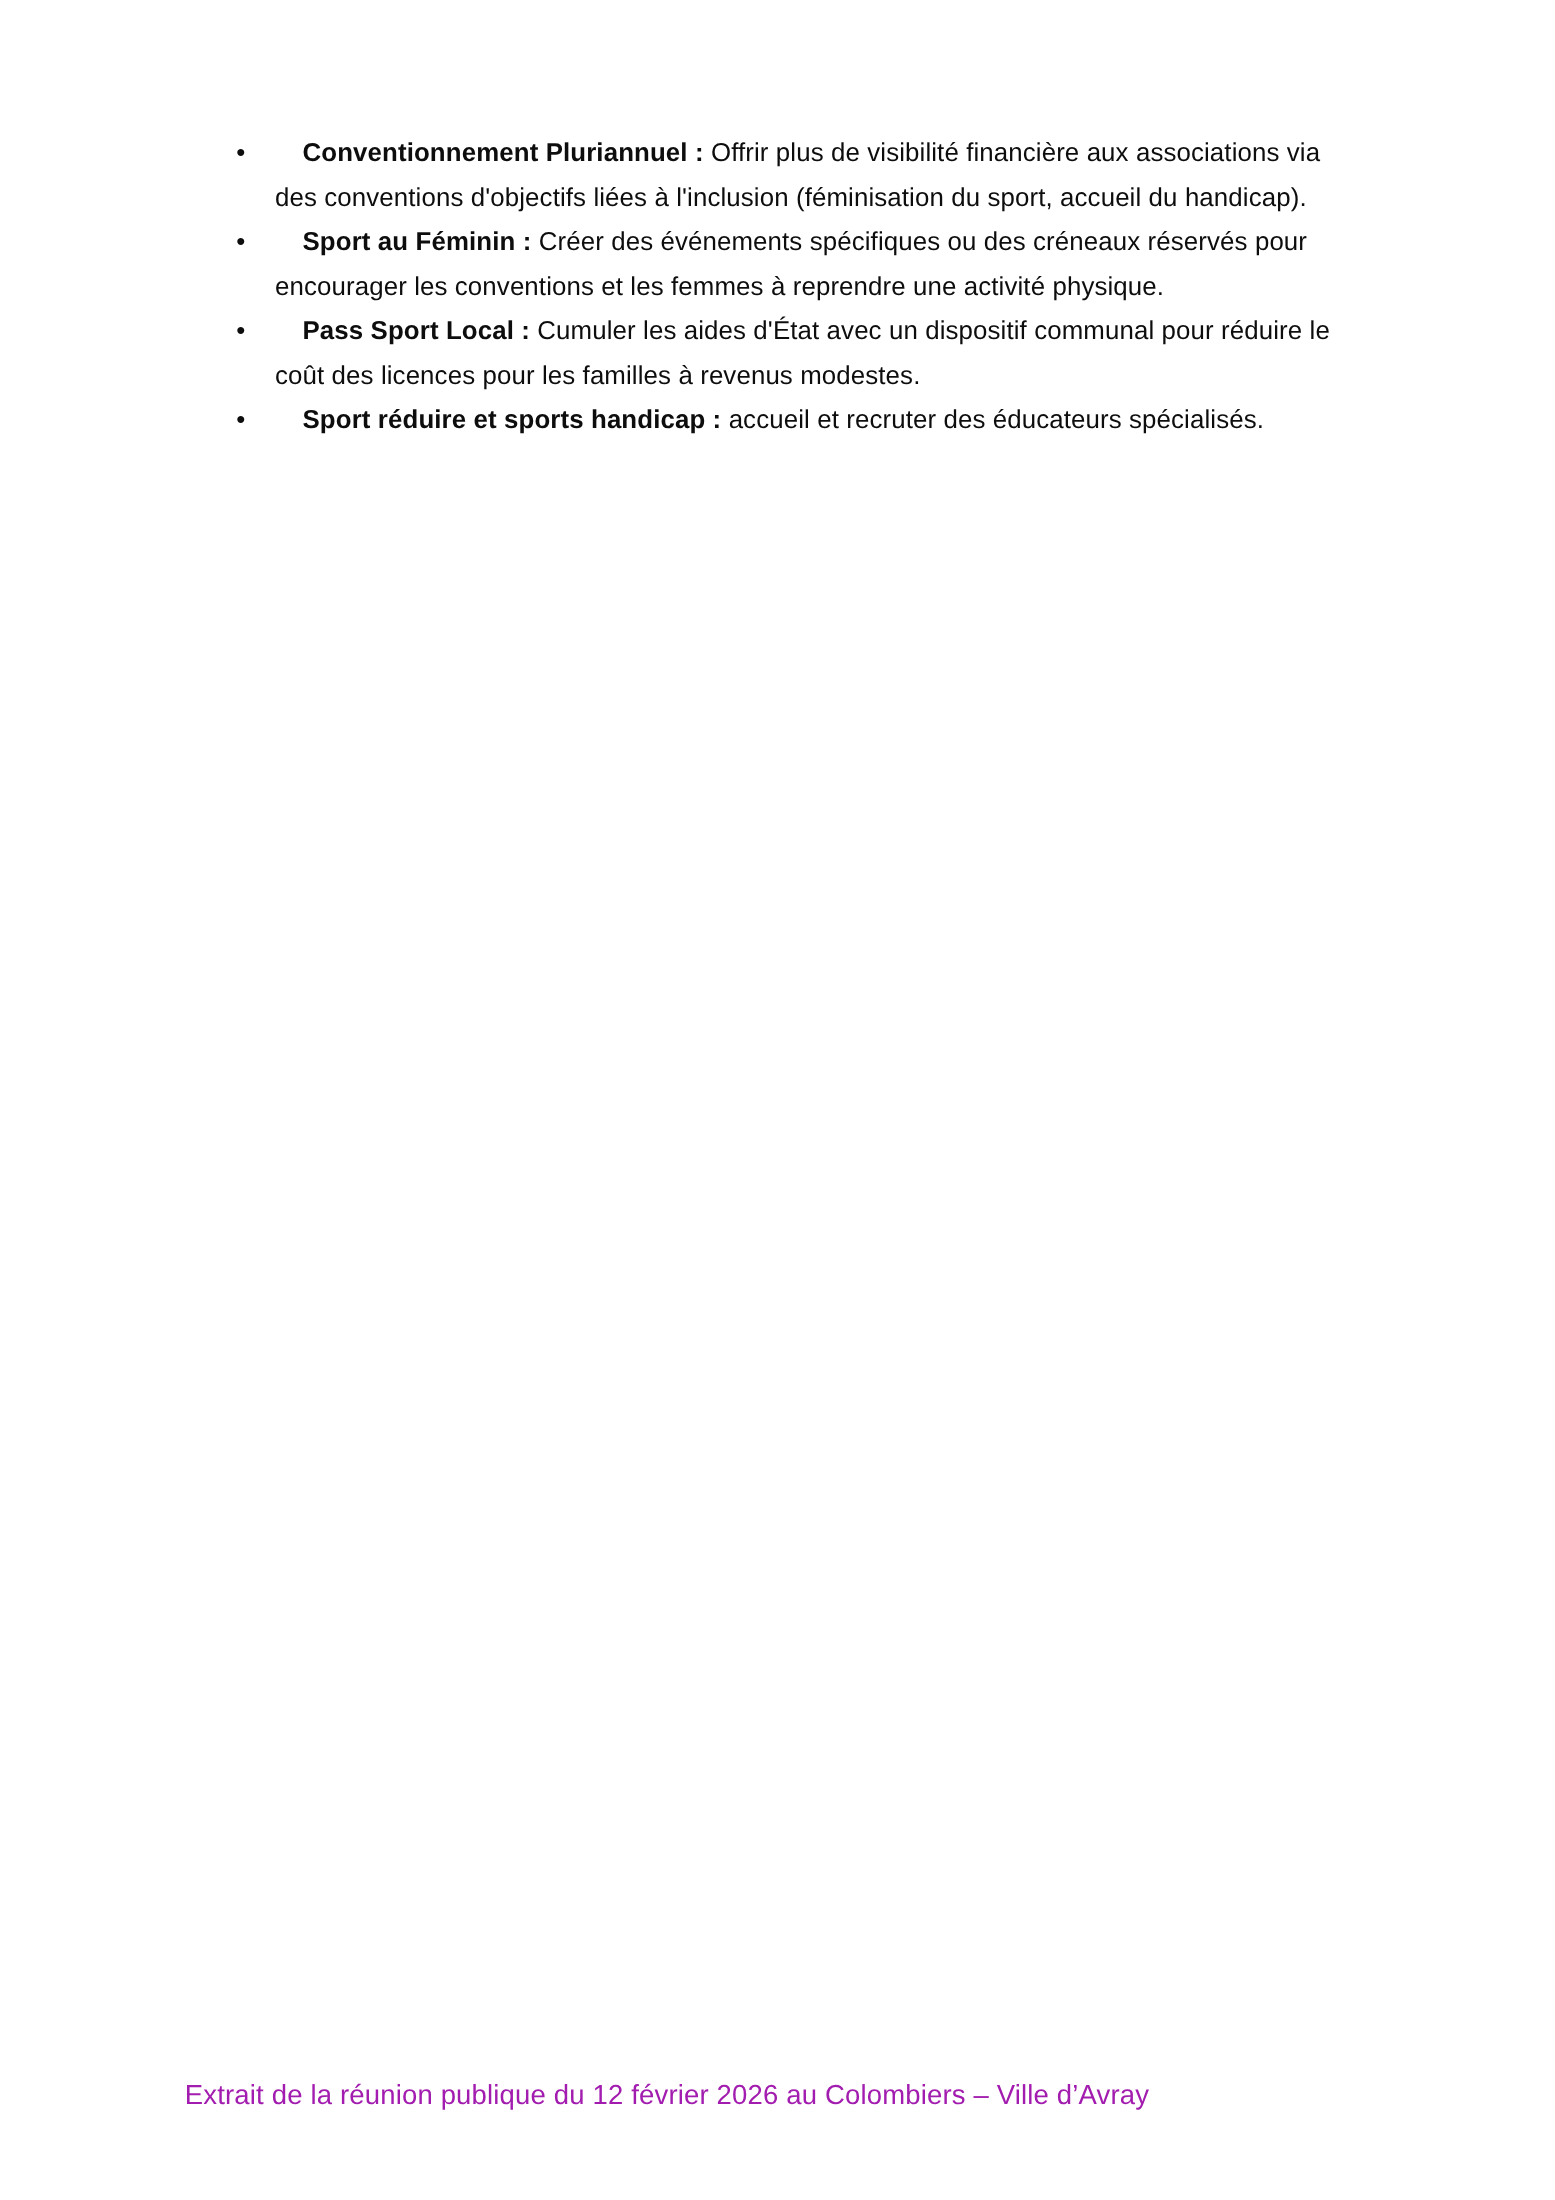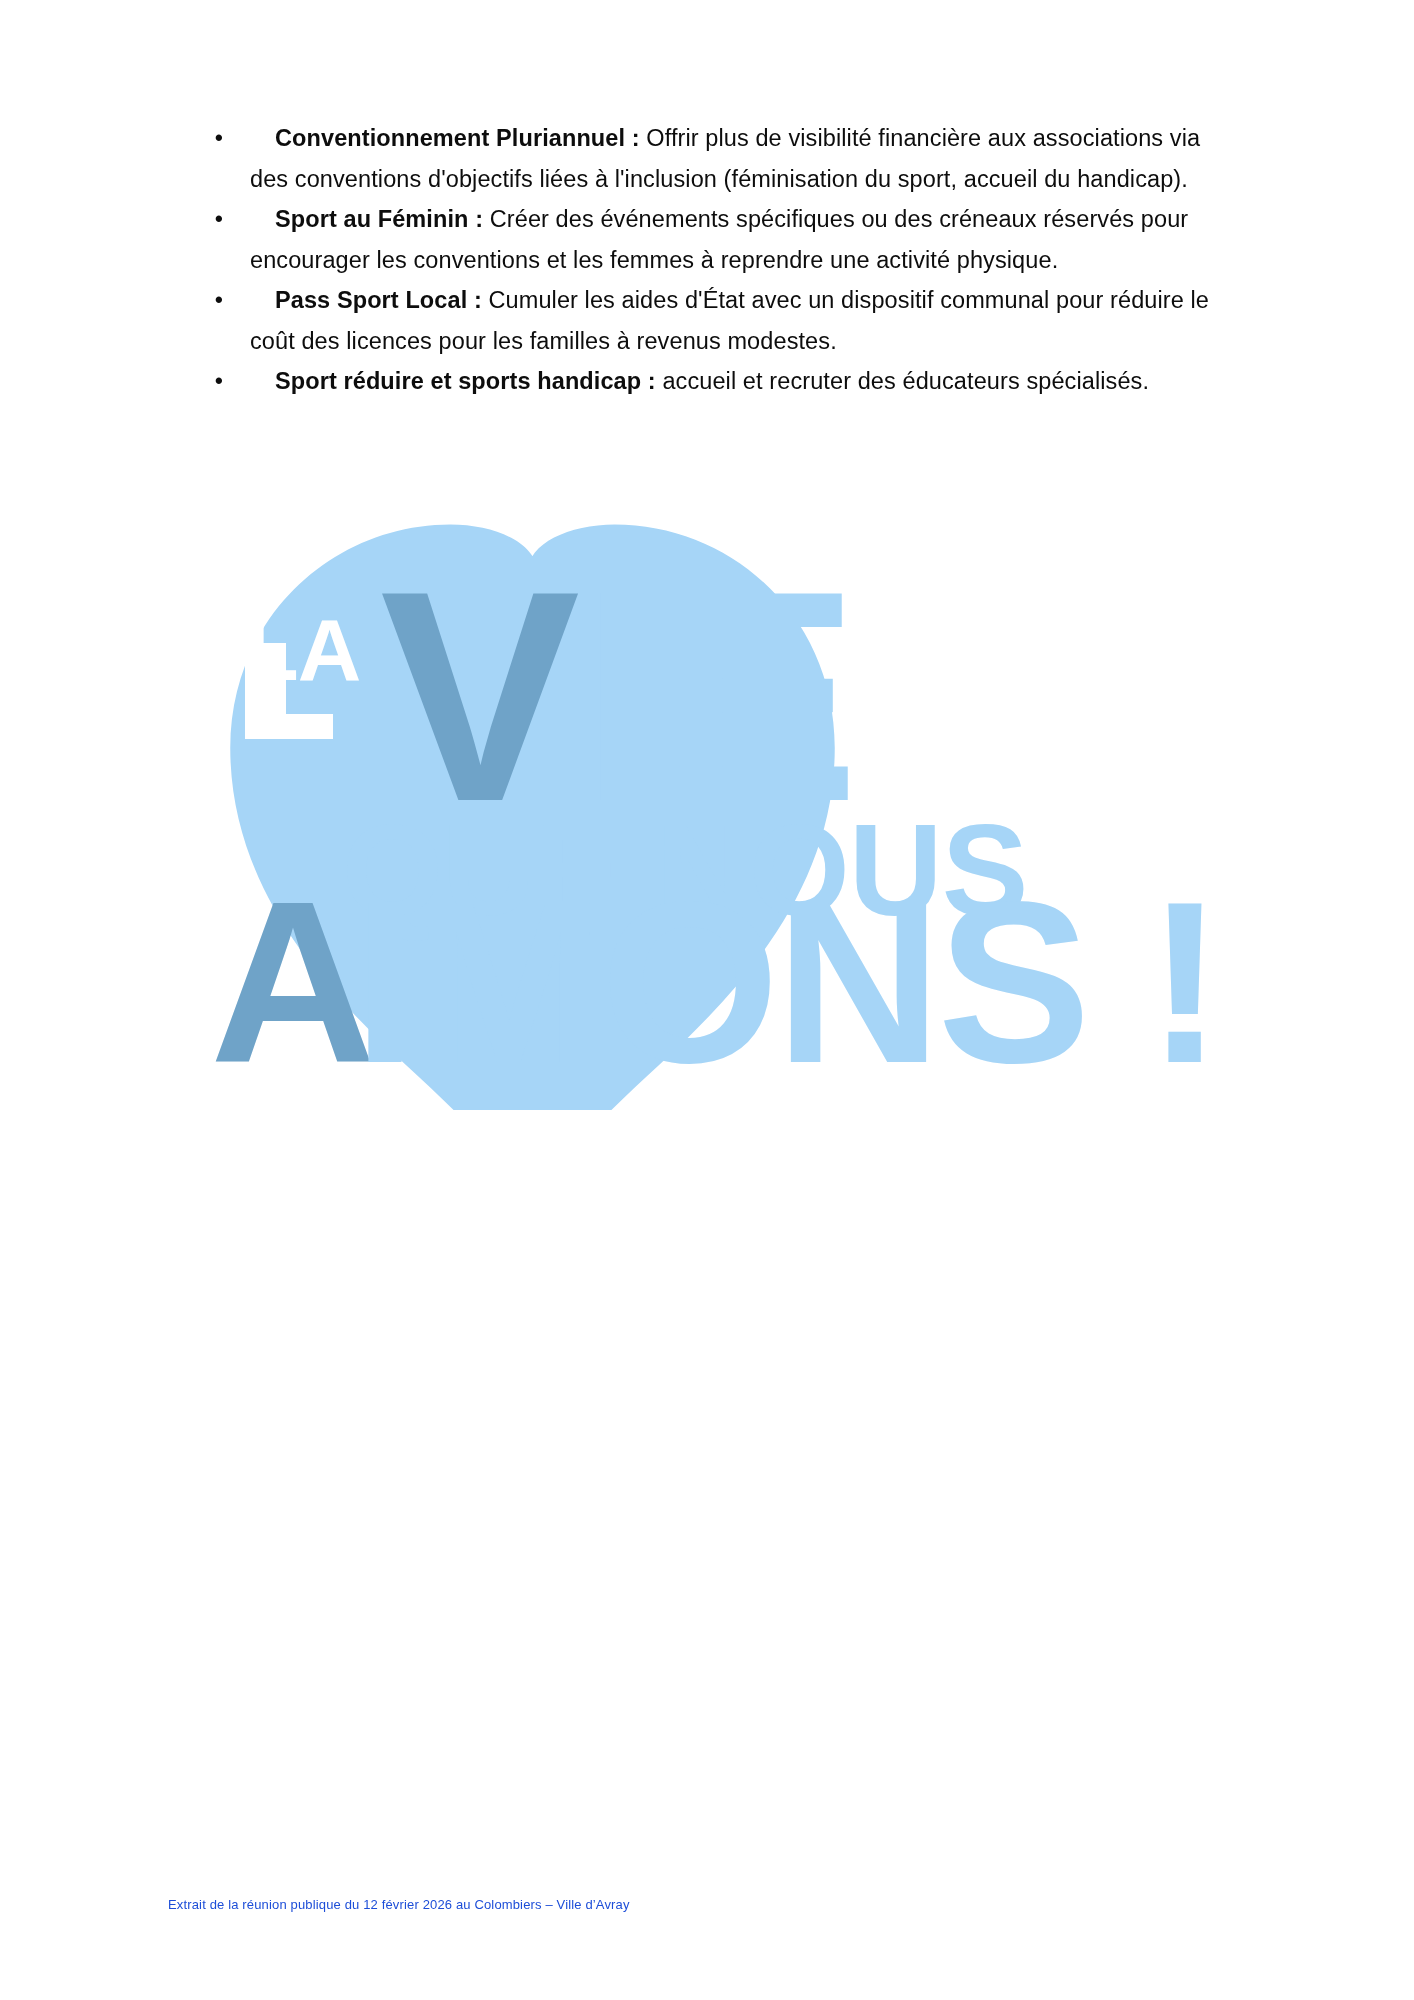--- a/index.html
+++ b/index.html
@@ -66,23 +66,23 @@
     display: block;
     width: 100%;
     height: 100%;
   }
 
   
   .footer {
     position: absolute;
     left: 168px;
     top: 1892px;
-    font-size: 13px;
+    font-size: 25px;
     line-height: 26px;
-    color: #1d4ed8;
+    color: #a21caf;
     letter-spacing: 0.15px;
     white-space: nowrap;
   }
 </style>
 </head>
 <body>
 
 <div class="page">
 
   <ul class="bullet-list">
@@ -102,55 +102,16 @@
       <span class="bullet-lead">Pass Sport Local :</span><span class="bullet-rest"> Cumuler les aides d'État avec un dispositif communal pour réduire le coût des licences pour les familles à revenus modestes.</span>
     </li>
 
     <li class="bullet-item">
       <span class="bullet-dot">•</span>
       <span class="bullet-lead">Sport réduire et sports handicap :</span><span class="bullet-rest"> accueil et recruter des éducateurs spécialisés.</span>
     </li>
 
   </ul>
 
-  <div class="logo-wrap">
-    <svg class="logo-svg" viewBox="0 0 1120 620" preserveAspectRatio="xMinYMin meet">
-
-      <path d="M 200 25
-               C 120 25, 50 90, 50 180
-               C 50 275, 125 345, 200 405
-               C 250 445, 290 480, 200 555
-               C 110 480, 150 445, 200 405
-               Z" fill="none"></path>
-      <path d="M197 23
-               C122 23, 55 84, 55 172
-               C55 262, 112 330, 168 383
-               C208 421, 234 448, 250 478
-               L250 478
-               C266 448, 292 421, 332 383
-               C388 330, 445 262, 445 172
-               C445 84, 378 23, 303 23
-               C268 23, 237 41, 250 66
-               C263 41, 232 23, 197 23 Z" fill="#A6D5F7" transform="translate(-5,0) scale(1.55,1.5)"></path>
-
-      <g fill="#FFFFFF">
-
-        <path d="M95 193 h41 v71 h47 v25 h-88 Z" transform="translate(0,-40) scale(1.0,1.0)"></path>
-
-      </g>
-      <text x="95" y="190" fill="#FFFFFF" font-family="Liberation Sans, sans-serif" font-size="88" font-weight="bold" letter-spacing="-1">LA</text>
-
-      <text x="230" y="310" fill="#6FA3C8" font-family="Liberation Sans, sans-serif" font-size="300" font-weight="bold" letter-spacing="-8">V</text>
-
-      <text x="430" y="310" fill="#A6D5F7" font-family="Liberation Sans, sans-serif" font-size="300" font-weight="bold" letter-spacing="-4">IE</text>
-
-      <text x="192" y="425" fill="#A6D5F7" font-family="Liberation Sans, sans-serif" font-size="130" font-weight="bold" letter-spacing="-1">QUE NOUS</text>
-
-      <text x="60" y="572" fill="#6FA3C8" font-family="Liberation Sans, sans-serif" font-size="230" font-weight="bold" letter-spacing="-8">A</text>
-
-      <text x="203" y="572" fill="#A6D5F7" font-family="Liberation Sans, sans-serif" font-size="230" font-weight="bold" letter-spacing="-4">IMONS !</text>
-
-    </svg>
-  </div>
 
   <div class="footer">Extrait de la réunion publique du 12 février 2026 au Colombiers – Ville d’Avray</div>
 
 </div>
 
 </body></html>

